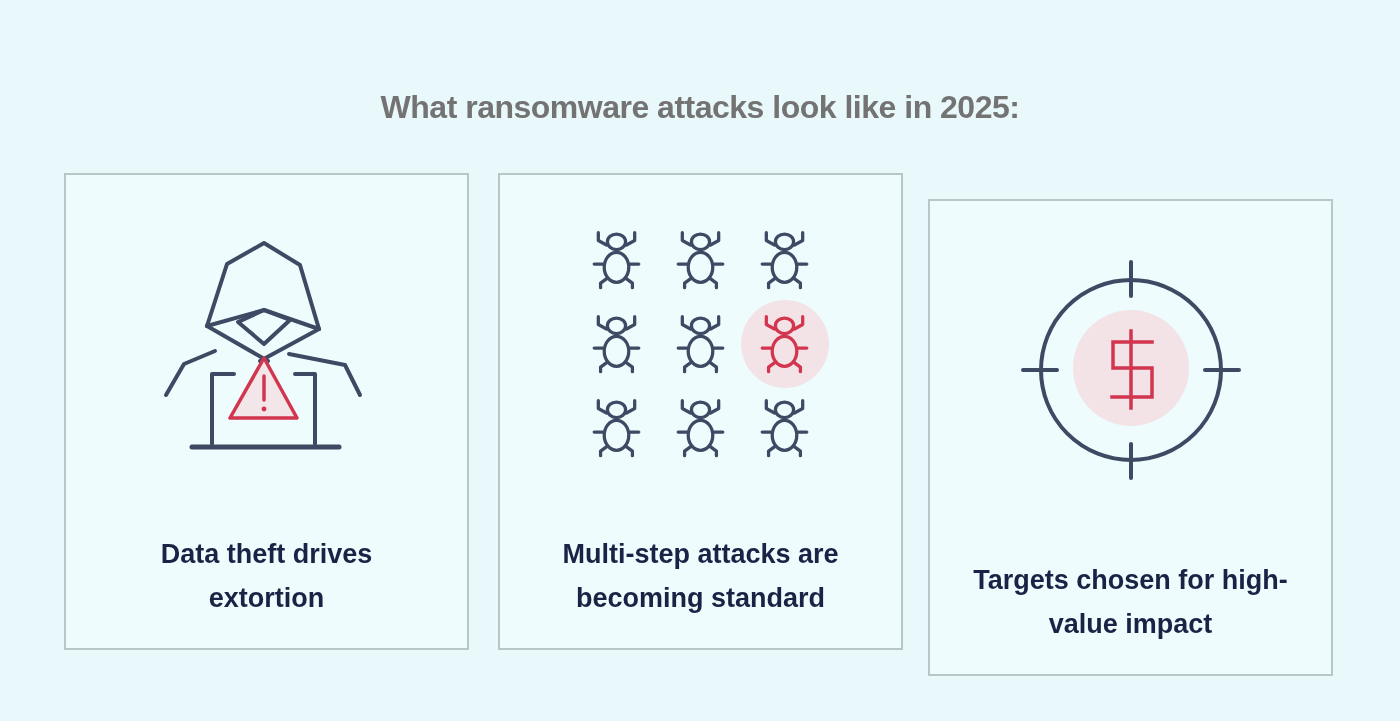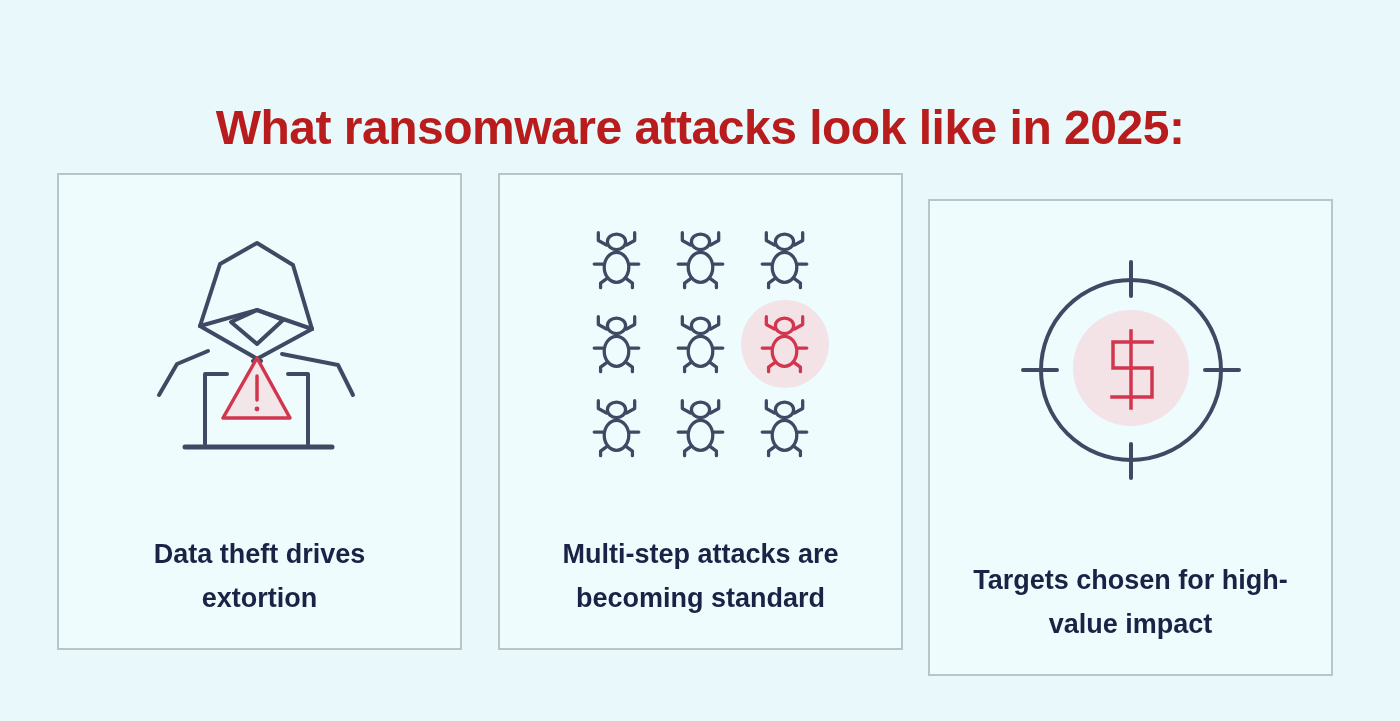--- a/index.html
+++ b/index.html
@@ -8,34 +8,34 @@
     background:#e9f8fa;
     font-family:"Liberation Sans", sans-serif;
     position:relative;
     overflow:hidden;
   }
   .stage{position:absolute;inset:0;}
   .page-title{
     position:absolute;
     top:68px;left:0;right:0;
     text-align:center;
-    font-size:48px;
+    font-size:32px;
     font-weight:700;
     letter-spacing:-0.5px;
-    color:#b91c1c;
+    color:#737373;
   }
   .card{
     position:absolute;
     top:173px;
     width:405px;height:477px;
     background:#eefcfd;
     border:2px solid #b9c6c8;
     box-sizing:border-box;
   }
-  .card.c1{left:57px;}
+  .card.c1{left:64px;}
   .card.c2{left:498px;padding-left:16px;}
   .card.c3{left:928px;margin-top:26px;}
   .icon-area{
     position:absolute;
     top:56px;left:0;right:0;height:226px;
     display:flex;align-items:center;justify-content:center;
   }
   .card-label{
     position:absolute;
     top:330px;left:0;right:0;

